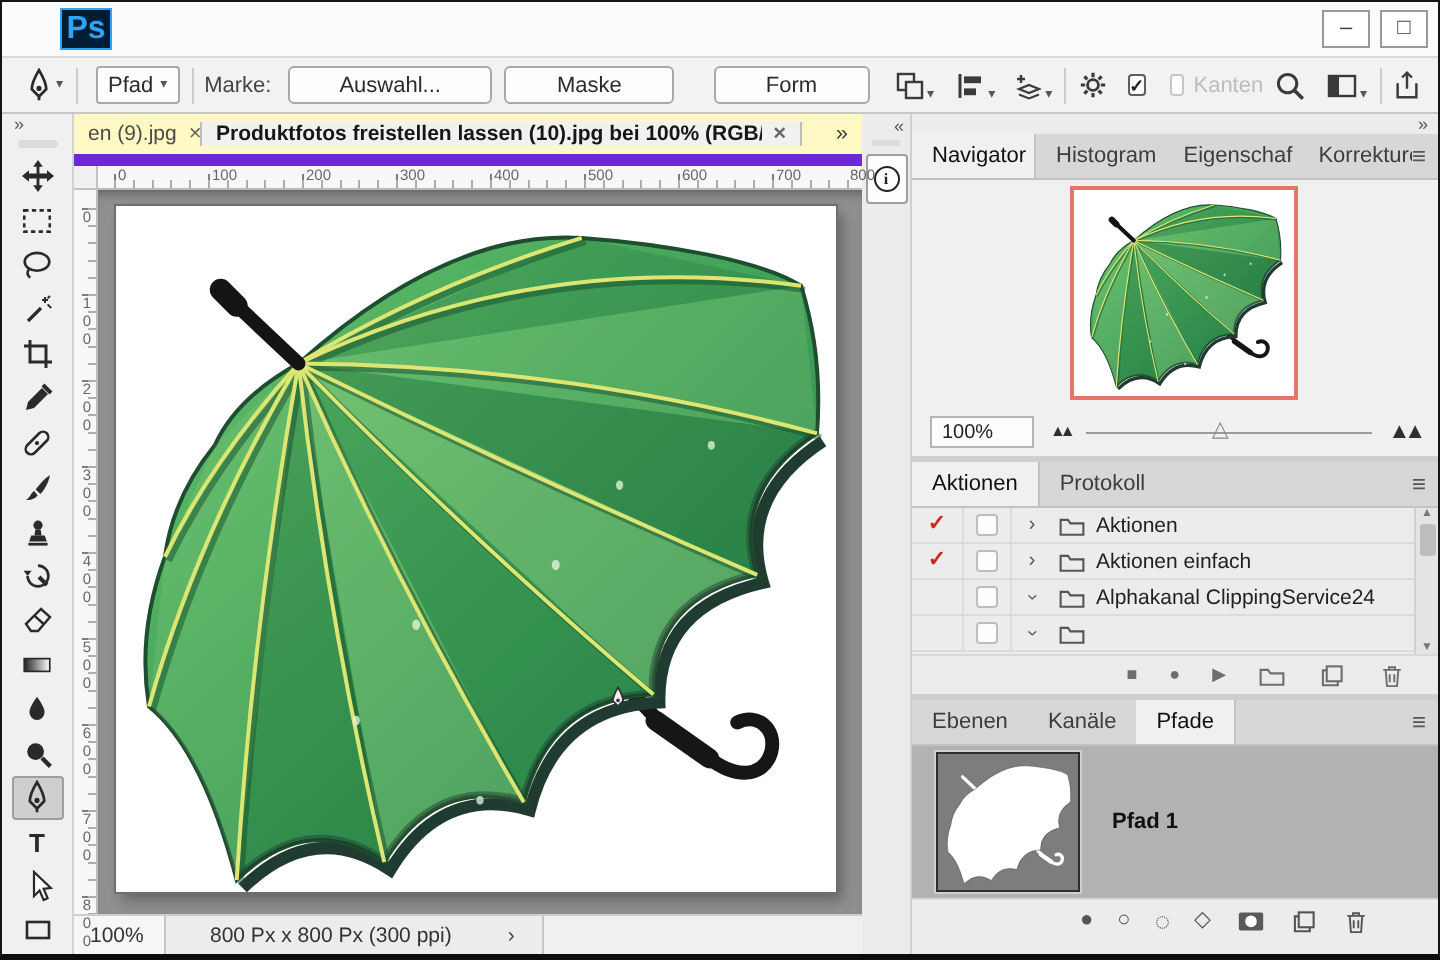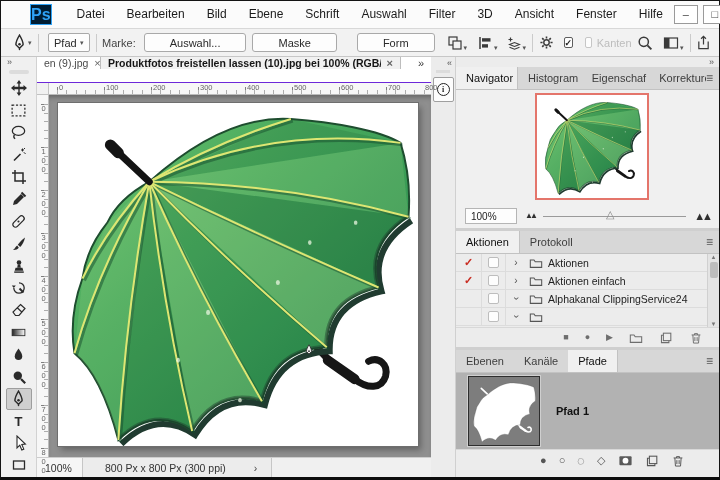--- a/index.html
+++ b/index.html
@@ -26,21 +26,21 @@
   .main{flex:1;display:flex;min-height:0}
   
   .toolbar{width:36px;background:#f0f0f0;border-right:1px solid #d2d2d2;display:flex;flex-direction:column;align-items:center}
   .tb-collapse{align-self:flex-start;font-size:9px;color:#555;padding:1px 0 0 6px;line-height:1}
   .tb-grip{width:20px;height:4px;background:#dcdcdc;border-radius:2px;margin:3px 0 4px}
   .tool{width:26px;height:22px;margin-bottom:1px;display:grid;place-items:center;color:#2a2a2a}
   .tool.sel{background:#cfcfcf;border:1px solid #9e9e9e;border-radius:2px}
   .ttool{font-size:13px;font-weight:bold;color:#2a2a2a}
   
   .docarea{width:394px;display:flex;flex-direction:column;min-height:0}
-  .tabbar{height:26px;background:#ffffff;border-bottom:1px solid #6d28d9;display:flex;align-items:flex-start;font-size:10.5px}
+  .tabbar{height:26px;background:#fef9c3;border-bottom:6px solid #6d28d9;display:flex;align-items:center;font-size:10.5px}
   .dtab{display:flex;align-items:center;gap:6px;padding:0 7px;color:#4a4a4a;border-right:1px solid #bdbdbd;white-space:nowrap;overflow:hidden}
   .dtab .x{color:#666;font-size:11px}
   .dtab.active{background:#f1f1f1;color:#161616;font-weight:bold;max-width:300px}
   .tab-overflow{margin-left:auto;padding:0 8px;display:flex;align-items:center;color:#3a3a3a;font-size:11px;letter-spacing:-1px}
   .rulerrow{height:12px;display:flex;flex:0 0 auto}
   .rcorner{width:12px;height:12px;background:#f1f1f1;border-right:1px solid #c2c2c2;border-bottom:1px solid #c2c2c2}
   .hruler{flex:1;position:relative;background:#f7f7f7;border-bottom:1px solid #bbb;
     background-image:repeating-linear-gradient(to right,#adadad 0 1px,transparent 1px 9.4px),repeating-linear-gradient(to right,#7e7e7e 0 1px,transparent 1px 47px);
     background-size:100% 4px,100% 7px;background-position:8px 100%,8px 100%;background-repeat:no-repeat}
   .hruler span{position:absolute;top:0;font-size:7.5px;color:#666}
@@ -298,33 +298,20 @@
         <circle cx="8" cy="8" r="2.9" fill="none" stroke="currentColor" stroke-width="1.5"></circle>
         <path d="M8 1.5 v2.3 M8 12.2 v2.3 M1.5 8 h2.3 M12.2 8 h2.3 M3.4 3.4 l1.6 1.6 M11 11 l1.6 1.6 M12.6 3.4 L11 5 M5 11 l-1.6 1.6" stroke="currentColor" stroke-width="1.7"></path>
       </symbol>
   </defs>
 </svg>
 
 <div class="window">
 
   <div class="titlebar">
     <div class="pslogo">Ps</div>
-    <div class="menus">
-      <span class="menu-item">Datei</span>
-      <span class="menu-item">Bearbeiten</span>
-      <span class="menu-item">Bild</span>
-      <span class="menu-item">Ebene</span>
-      <span class="menu-item">Schrift</span>
-      <span class="menu-item">Auswahl</span>
-      <span class="menu-item">Filter</span>
-      <span class="menu-item">3D</span>
-      <span class="menu-item">Ansicht</span>
-      <span class="menu-item">Fenster</span>
-      <span class="menu-item">Hilfe</span>
-    </div>
     <div class="wctrl">
       <div class="wbtn">–</div>
       <div class="wbtn">□</div>
 
     </div>
   </div>
 
   <div class="optionsbar">
     <span style="margin-left:10px">
         <svg class="icon" width="17" height="17">

